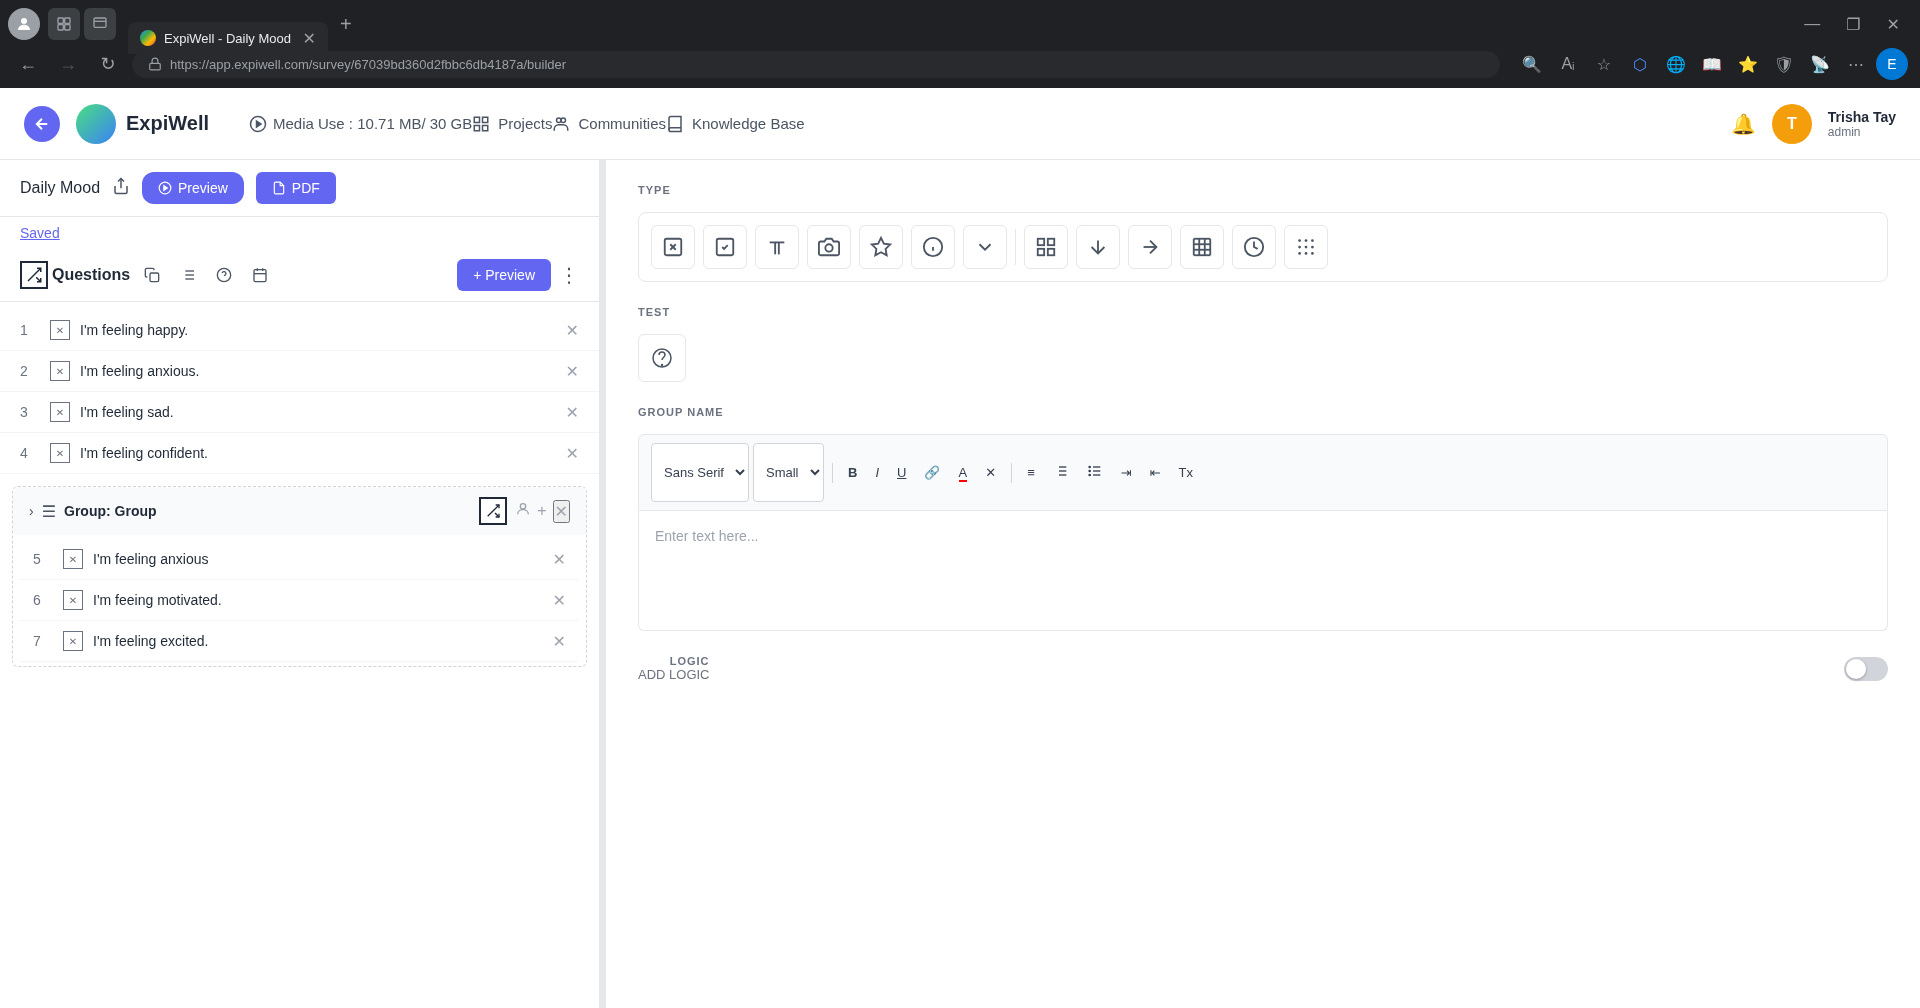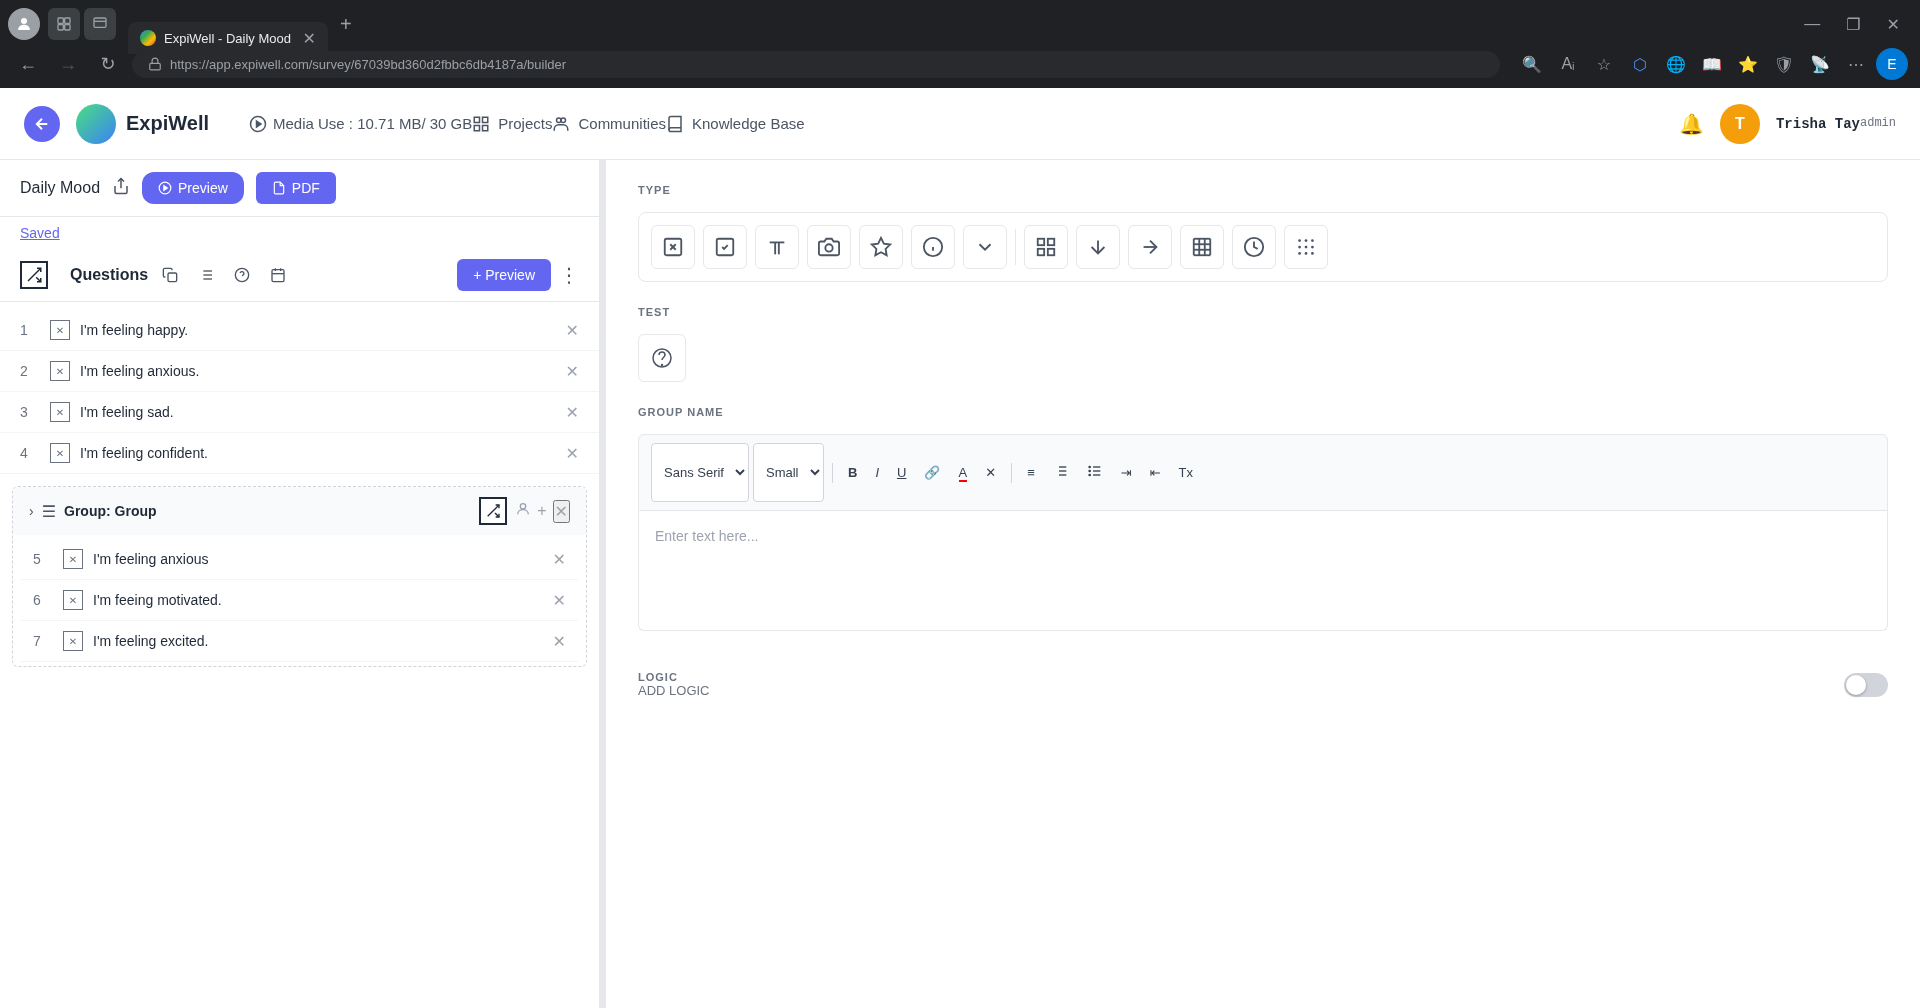--- a/index.html
+++ b/index.html
@@ -29,38 +29,38 @@
     .logo-area { display: flex; align-items: center; gap: 10px; margin-right: 40px; }
     .logo-circle { width: 40px; height: 40px; border-radius: 50%; background: linear-gradient(135deg, #4ade80, #3b82f6); }
     .logo-text { font-size: 20px; font-weight: 600; color: #1f2937; }
     .header-back-btn { width: 36px; height: 36px; border-radius: 50%; background: #6366f1; display: flex; align-items: center; justify-content: center; color: white; cursor: pointer; margin-right: 16px; }
     .header-nav { display: flex; align-items: center; flex: 1; }
     .nav-item { display: flex; align-items: center; gap: 8px; color: #4b5563; font-size: 15px; cursor: pointer; white-space: nowrap; }
     .media-use { display: flex; align-items: center; gap: 6px; }
     .header-right { display: flex; align-items: center; gap: 16px; margin-left: auto; }
     .bell-icon { font-size: 20px; color: #4b5563; cursor: pointer; }
     .user-avatar { width: 40px; height: 40px; border-radius: 50%; background: #f59e0b; display: flex; align-items: center; justify-content: center; color: white; font-weight: 600; font-size: 16px; cursor: pointer; }
-    .user-info { display: flex; flex-direction: row; font-family: Liberation Mono, monospace; }
+    .user-info { display: flex; flex-direction: column; }
     .user-name { font-size: 14px; font-weight: 600; color: #1f2937; }
     .user-role { font-size: 12px; color: #6b7280; }
 
     
     .main-content { display: flex; flex: 1; overflow: hidden; }
 
     
     .left-panel { width: 600px; display: flex; flex-direction: column; border-right: 1px solid #e5e7eb; overflow: hidden; }
     .left-toolbar { display: flex; align-items: center; padding: 12px 20px; border-bottom: 1px solid #e5e7eb; gap: 12px; }
     .survey-title { font-size: 16px; color: #1f2937; font-weight: 500; }
     .preview-btn { background: #6366f1; color: white; border: none; border-radius: 12px; padding: 8px 16px; cursor: pointer; font-size: 14px; display: flex; align-items: center; gap: 6px; font-weight: 500; }
     .pdf-btn { background: #6366f1; color: white; border: none; border-radius: 6px; padding: 8px 16px; cursor: pointer; font-size: 14px; display: flex; align-items: center; gap: 6px; font-weight: 500; }
     .share-btn { background: none; border: none; cursor: pointer; color: #4b5563; font-size: 18px; }
     .saved-text { padding: 8px 20px; font-size: 14px; color: #6366f1; text-decoration: underline; cursor: pointer; }
 
     .questions-header { display: flex; align-items: center; padding: 10px 20px; border-bottom: 1px solid #e5e7eb; }
-    .questions-title { font-size: 16px; font-weight: 600; color: #1f2937; display: flex; align-items: center; gap: 22px; }
+    .questions-title { font-size: 16px; font-weight: 600; color: #1f2937; display: flex; align-items: center; gap: 4px; }
     .questions-icon { width: 28px; height: 28px; border: 2px solid #1f2937; display: flex; align-items: center; justify-content: center; font-size: 12px; background: white; }
     .q-tools { display: flex; align-items: center; gap: 8px; margin-left: 8px; }
     .q-tool-btn { background: none; border: none; cursor: pointer; color: #4b5563; font-size: 16px; width: 28px; height: 28px; display: flex; align-items: center; justify-content: center; }
     .add-question-btn { margin-left: auto; background: #6366f1; color: white; border: none; border-radius: 6px; padding: 8px 16px; cursor: pointer; font-size: 14px; display: flex; align-items: center; gap: 6px; font-weight: 500; }
     .more-btn { background: none; border: none; cursor: pointer; color: #4b5563; font-size: 20px; margin-left: 8px; }
 
     
     .questions-list { flex: 1; overflow-y: auto; padding: 8px 0; }
     .question-item { display: flex; align-items: center; padding: 10px 20px; border-bottom: 1px solid #f3f4f6; cursor: pointer; }
     .q-num { width: 20px; font-size: 14px; color: #6b7280; flex-shrink: 0; }
@@ -89,31 +89,31 @@
     
     .type-icons { display: flex; gap: 8px; flex-wrap: wrap; margin-bottom: 24px; padding: 12px; background: white; border: 1px solid #e5e7eb; border-radius: 8px; }
     .type-icon-btn { width: 44px; height: 44px; border: 1px solid #e5e7eb; background: white; border-radius: 6px; display: flex; align-items: center; justify-content: center; cursor: pointer; color: #4b5563; font-size: 18px; }
     .type-icon-divider { width: 1px; background: #e5e7eb; margin: 4px 0; }
 
     
     .test-area { margin-bottom: 24px; }
     .test-icon-btn { width: 48px; height: 48px; border: 1px solid #e5e7eb; background: white; border-radius: 6px; display: flex; align-items: center; justify-content: center; cursor: pointer; color: #4b5563; font-size: 22px; }
 
     
-    .group-name-section { margin-bottom: 40px; }
+    .group-name-section { margin-bottom: 24px; }
     .rich-text-toolbar { display: flex; align-items: center; gap: 4px; padding: 8px 12px; border: 1px solid #e5e7eb; border-radius: 6px 6px 0 0; background: #f9fafb; flex-wrap: wrap; }
     .rt-select { border: 1px solid #d1d5db; border-radius: 4px; padding: 20px 8px; font-size: 13px; color: #374151; background: white; cursor: pointer; }
     .rt-btn { background: none; border: 1px solid transparent; border-radius: 4px; padding: 4px 6px; cursor: pointer; color: #374151; font-size: 13px; }
     .rt-divider { width: 1px; height: 20px; background: #d1d5db; margin: 0 4px; }
     .rich-text-area { border: 1px solid #e5e7eb; border-top: none; border-radius: 0 0 6px 6px; padding: 16px; min-height: 120px; background: white; }
     .rich-text-placeholder { color: #9ca3af; font-size: 14px; }
 
     
     .logic-section { margin-bottom: 24px; }
-    .logic-header { display: flex; align-items: center; justify-content: space-between; margin-bottom: 10px; }
+    .logic-header { display: flex; align-items: center; justify-content: space-between; margin-bottom: 10px; text-align: right; }
     .logic-title { font-size: 11px; font-weight: 700; color: #6b7280; letter-spacing: 1px; }
     .logic-sub { font-size: 13px; color: #6b7280; }
     .toggle { width: 44px; height: 24px; background: #d1d5db; border-radius: 12px; position: relative; cursor: pointer; }
     .toggle-knob { width: 20px; height: 20px; background: white; border-radius: 50%; position: absolute; top: 2px; left: 2px; box-shadow: 0 1px 3px rgba(0,0,0,0.3); }
 
     
     .questions-list::-webkit-scrollbar { width: 4px; }
     .questions-list::-webkit-scrollbar-track { background: #f1f5f9; }
     .questions-list::-webkit-scrollbar-thumb { background: #cbd5e1; border-radius: 2px; }
 

